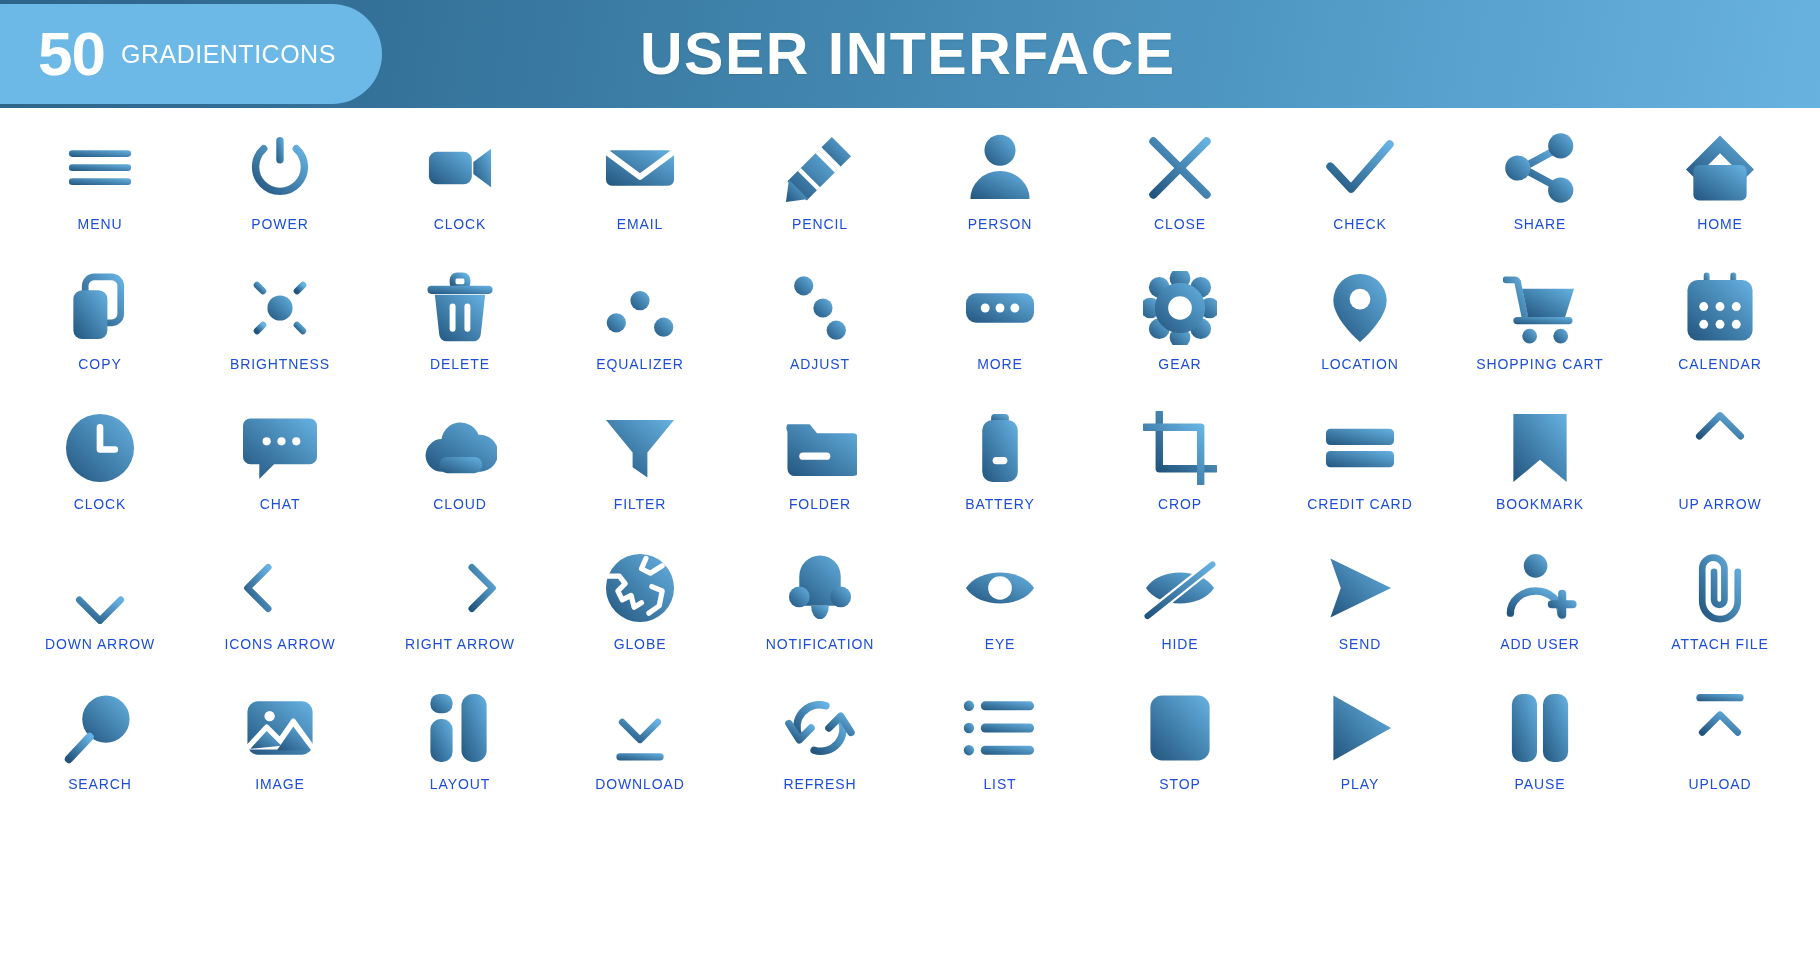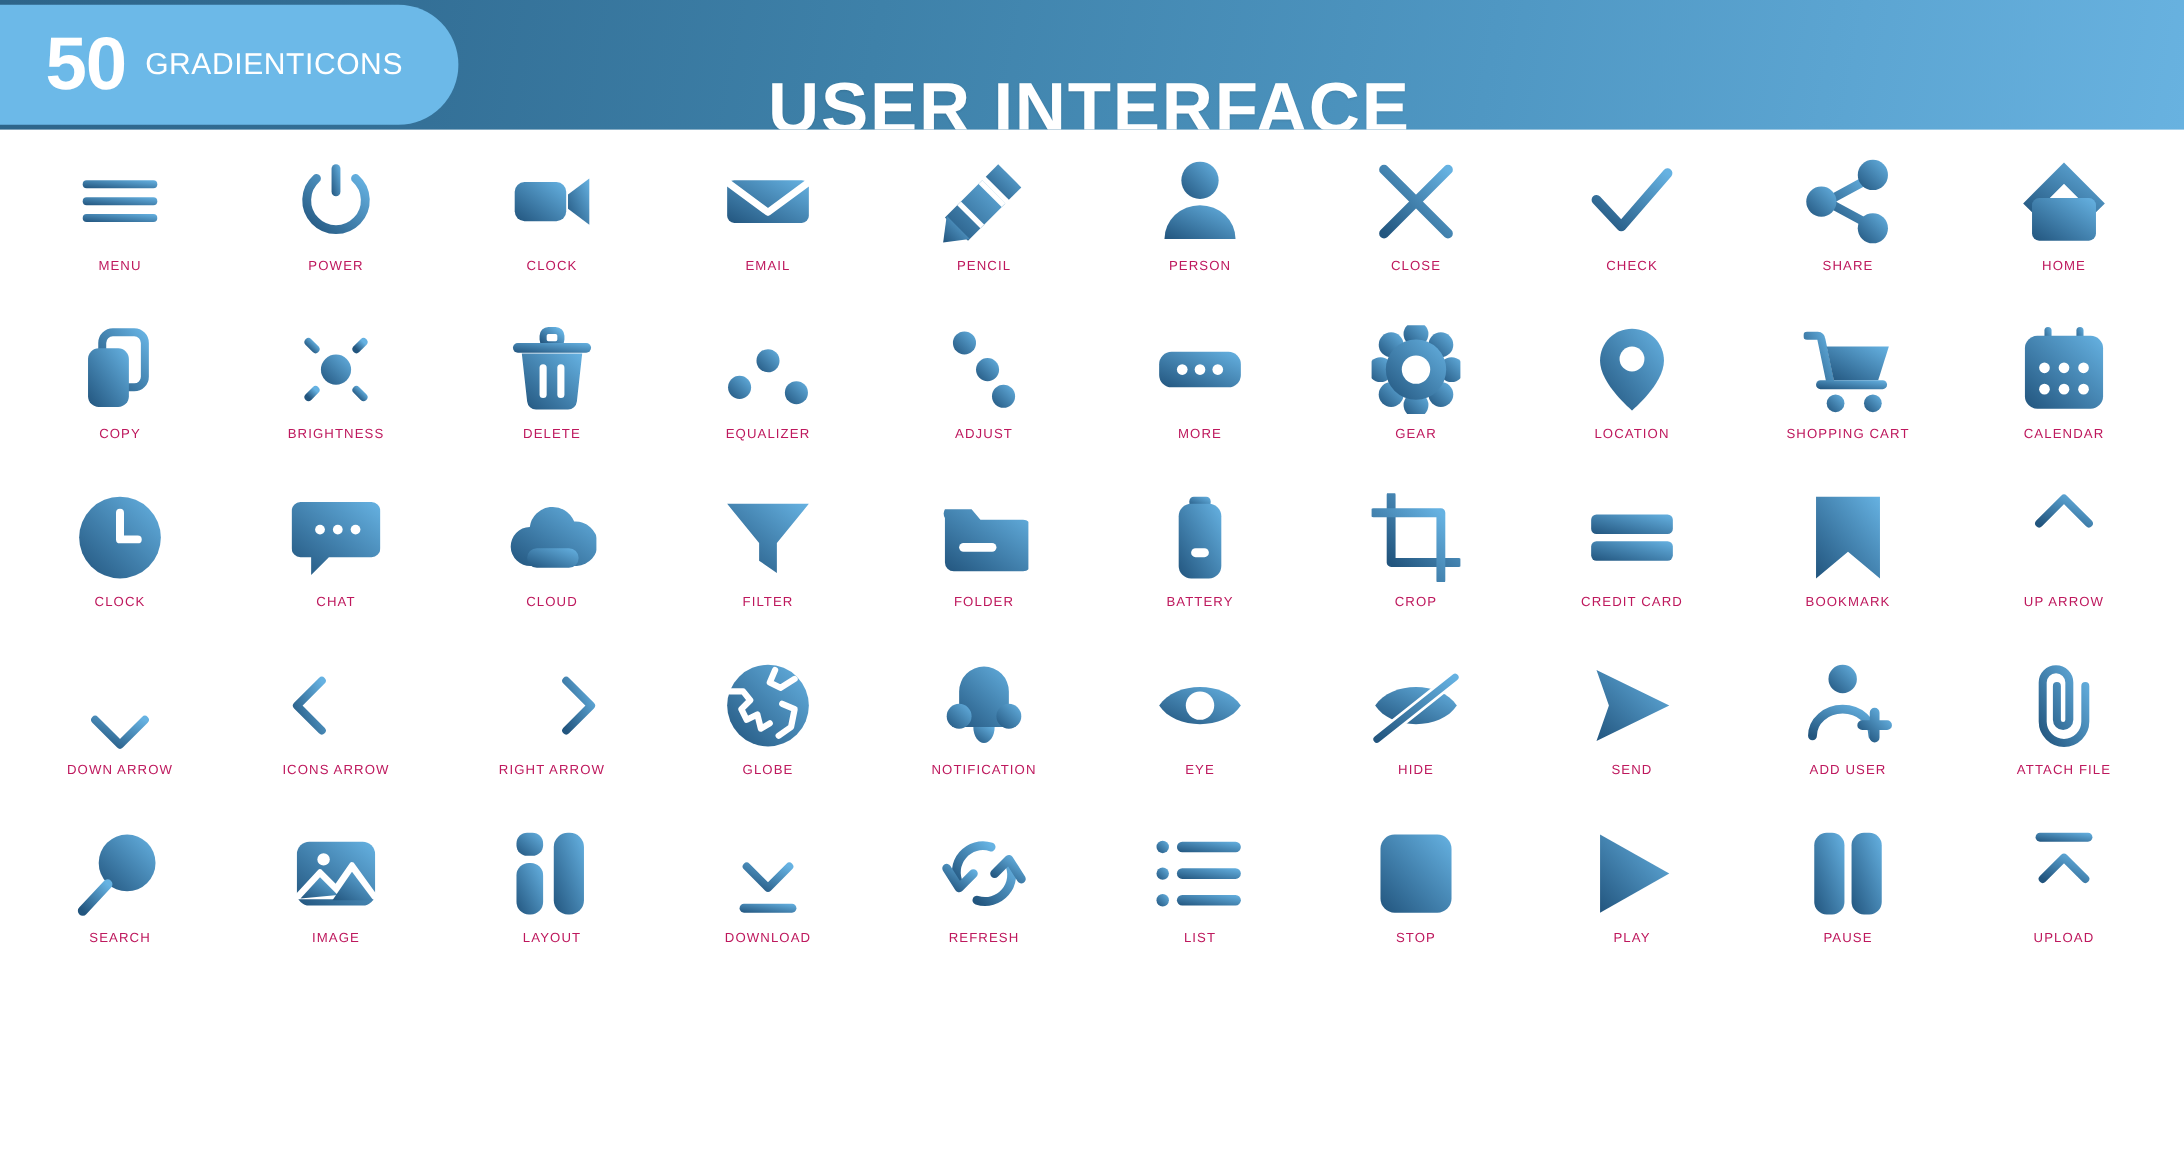--- a/index.html
+++ b/index.html
@@ -64,21 +64,20 @@
     position: absolute;
     left: 640px;
     top: 50%;
     transform: translateY(-50%);
     color: #ffffff;
     font-size: 59px;
     font-weight: bold;
     letter-spacing: 1.5px;
     white-space: nowrap;
     text-shadow: 0 1px 2px rgba(0,0,0,0.10);
-    margin-top: 36px;
   }
 
   
   .grid {
     display: grid;
     grid-template-columns: repeat(10, 1fr);
     grid-auto-rows: 140px;
     padding: 18px 10px 0 10px;
     box-sizing: border-box;
   }
@@ -94,22 +93,22 @@
     align-items: center;
     justify-content: center;
   }
   .glyph svg {
     display: block;
     width: 74px;
     height: 74px;
   }
   .cell-label {
     margin-top: 6px;
-    font-size: 11px;
-    color: #be185d;
+    font-size: 14px;
+    color: #1d4ed8;
     letter-spacing: 0.9px;
     text-align: center;
     white-space: nowrap;
   }
 </style>
 </head>
 <body>
 
 <div id="app">
 

